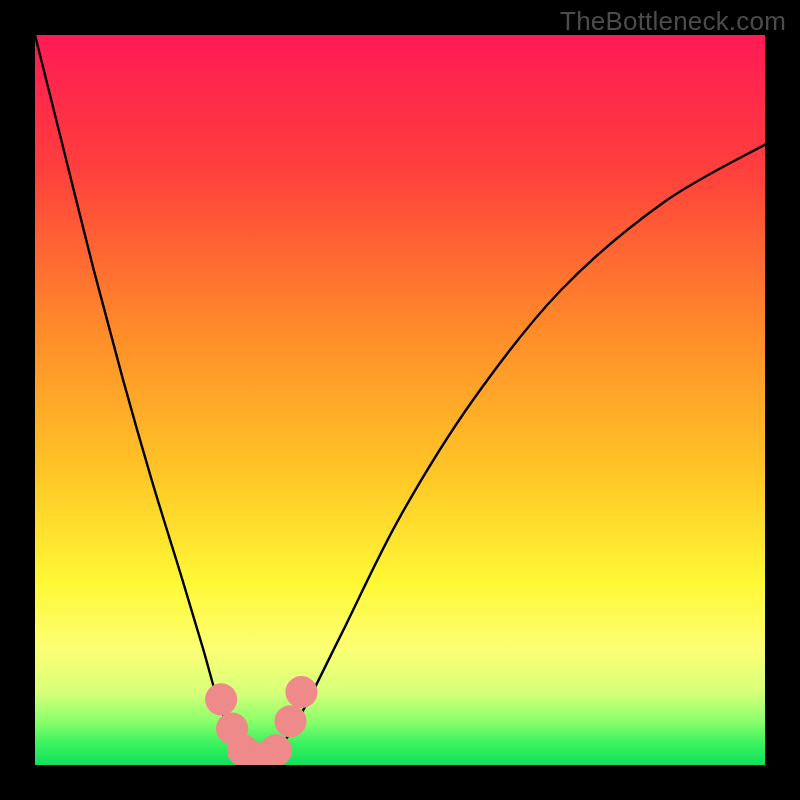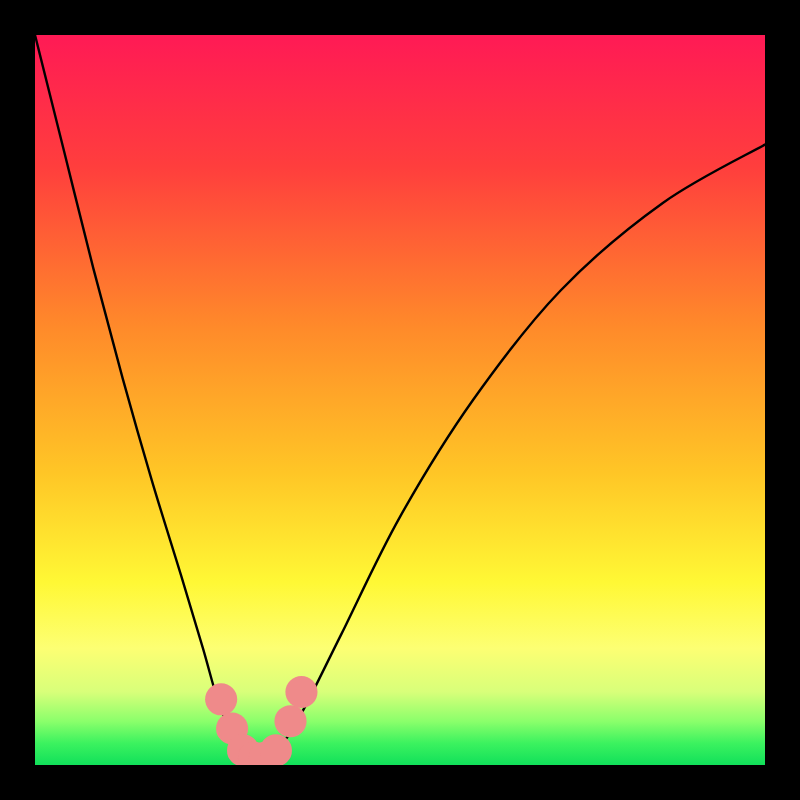--- a/index.html
+++ b/index.html
@@ -36,20 +36,21 @@
     font-weight: 500;
   }
   svg {
     display: block;
   }
 </style>
 </head>
 <body>
 
 <div class="frame">
+  <div class="watermark">TheBottleneck.com</div>
   <div class="plot-area">
     <svg id="chart-svg" viewBox="0 0 730 730" width="730" height="730" preserveAspectRatio="none">
       <defs>
         <linearGradient id="bg-grad" x1="0" y1="0" x2="0" y2="1">
             <stop offset="0%" stop-color="#ff1a55"></stop>
             <stop offset="18%" stop-color="#ff3e3d"></stop>
             <stop offset="40%" stop-color="#ff8a2a"></stop>
             <stop offset="60%" stop-color="#ffc626"></stop>
             <stop offset="75%" stop-color="#fff835"></stop>
             <stop offset="84%" stop-color="#fdff73"></stop>

